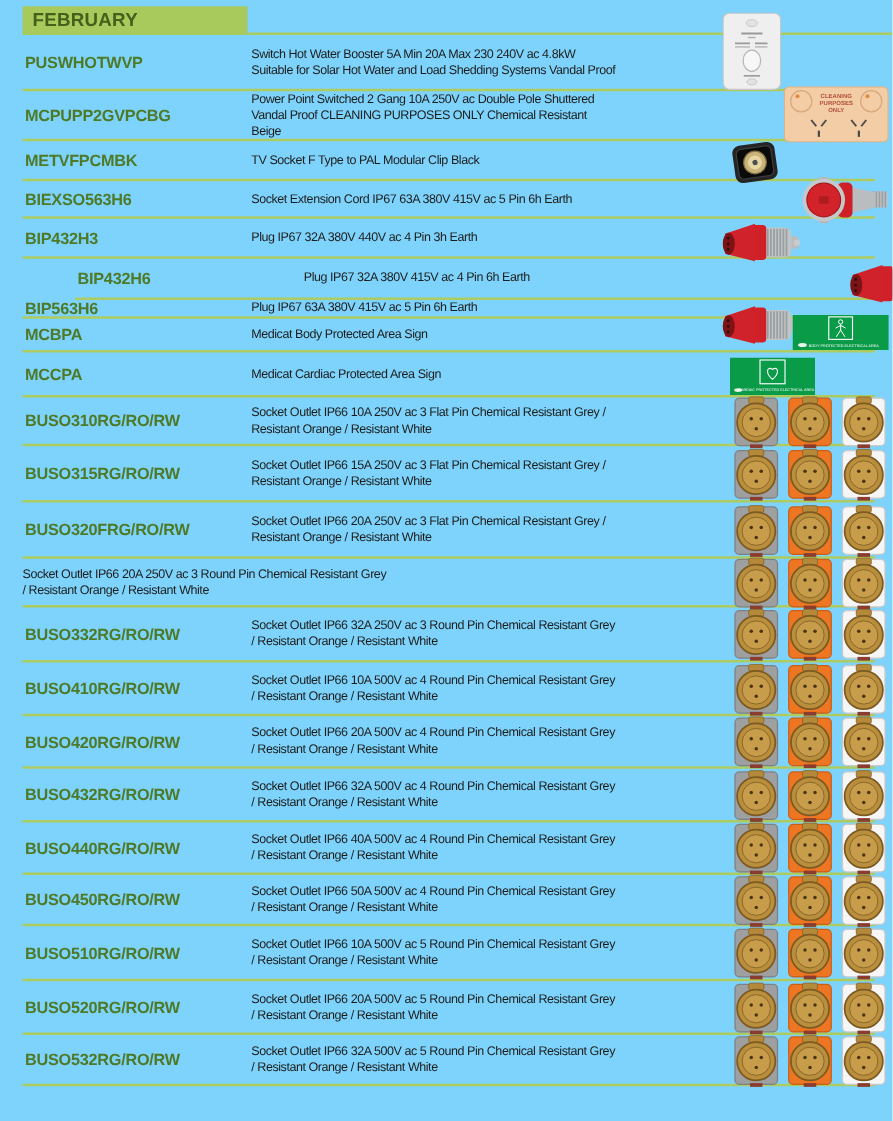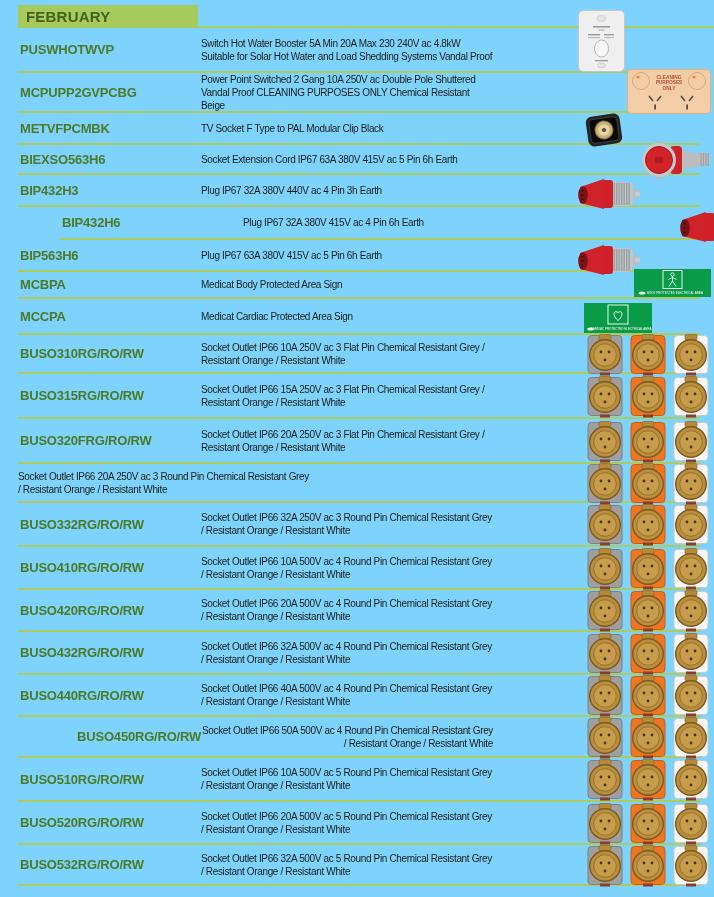--- a/index.html
+++ b/index.html
@@ -198,21 +198,21 @@
    <rect x="24" y="4" width="12" height="28" rx="3" fill="#cf2127"></rect>
    <polygon points="3,11 27,3 27,33 3,27" fill="#d0222a"></polygon>
    <ellipse cx="6" cy="19" rx="4.8" ry="8.8" fill="#7e1215"></ellipse>
    <circle cx="5.5" cy="14.5" r="1.1" fill="#2a0d0d"></circle>
             <circle cx="5.5" cy="19" r="1.1" fill="#2a0d0d"></circle>
             <circle cx="5.5" cy="23.5" r="1.1" fill="#2a0d0d"></circle>
  </svg>
         </div>
   </div>
 
-  <div class="row" style="height: 32px;">
+  <div class="row" style="height: 15px;">
     <div class="row-text">
       <div class="code">BIP563H6</div>
       <div class="desc">Plug IP67 63A 380V 415V ac 5 Pin 6h Earth</div>
     </div>
     <div class="img" style="left: 559px; top: 2px;">
           <svg width="64" height="36" viewBox="0 0 64 36">
    <rect x="52" y="13" width="10" height="10" rx="2.5" fill="#b9bdbf"></rect>
             <rect x="58" y="15.5" width="5" height="5" rx="2" fill="#c8cccd"></rect>
    <rect x="30" y="6" width="26" height="24" rx="5" fill="#c1c5c7"></rect>
             <rect x="34" y="7" width="1.4" height="22" fill="#9aa0a2"></rect>
@@ -627,21 +627,21 @@
      <circle cx="20" cy="22" r="11.3" fill="#c79d4b" stroke="#8a6728" stroke-width="0.8"></circle>
      <circle cx="16" cy="19" r="1.4" fill="#4a3510"></circle>
               <circle cx="24" cy="19" r="1.4" fill="#4a3510"></circle>
               <circle cx="20" cy="27" r="1.4" fill="#4a3510"></circle>
      <rect x="15" y="39.5" width="10" height="3" fill="#8a3c2e"></rect>
    </svg>
    </div>
         </div>
   </div>
 
-  <div class="row" style="height: 41px; text-align: right;">
+  <div class="row" style="height: 41px;">
     <div class="row-text">
       <div class="code">BUSO450RG/RO/RW</div>
       <div class="desc">Socket Outlet IP66 50A 500V ac 4 Round Pin Chemical Resistant Grey / Resistant Orange / Resistant White</div>
     </div>
     <div class="img" style="left: 567px; top: -1px;">
           <div class="triplet">
      <svg width="40" height="44" viewBox="0 0 40 44">
      <rect x="3" y="2.5" width="34" height="38" rx="3.5" fill="#9d9fa0" stroke="#7e8081"></rect>
      <rect x="14" y="1.5" width="12" height="5.5" rx="1.5" fill="#b5893a" stroke="#8a6526" stroke-width="0.7"></rect>
      <circle cx="20" cy="22" r="15.3" fill="#b98f3e" stroke="#7c5a22" stroke-width="1.4"></circle>

